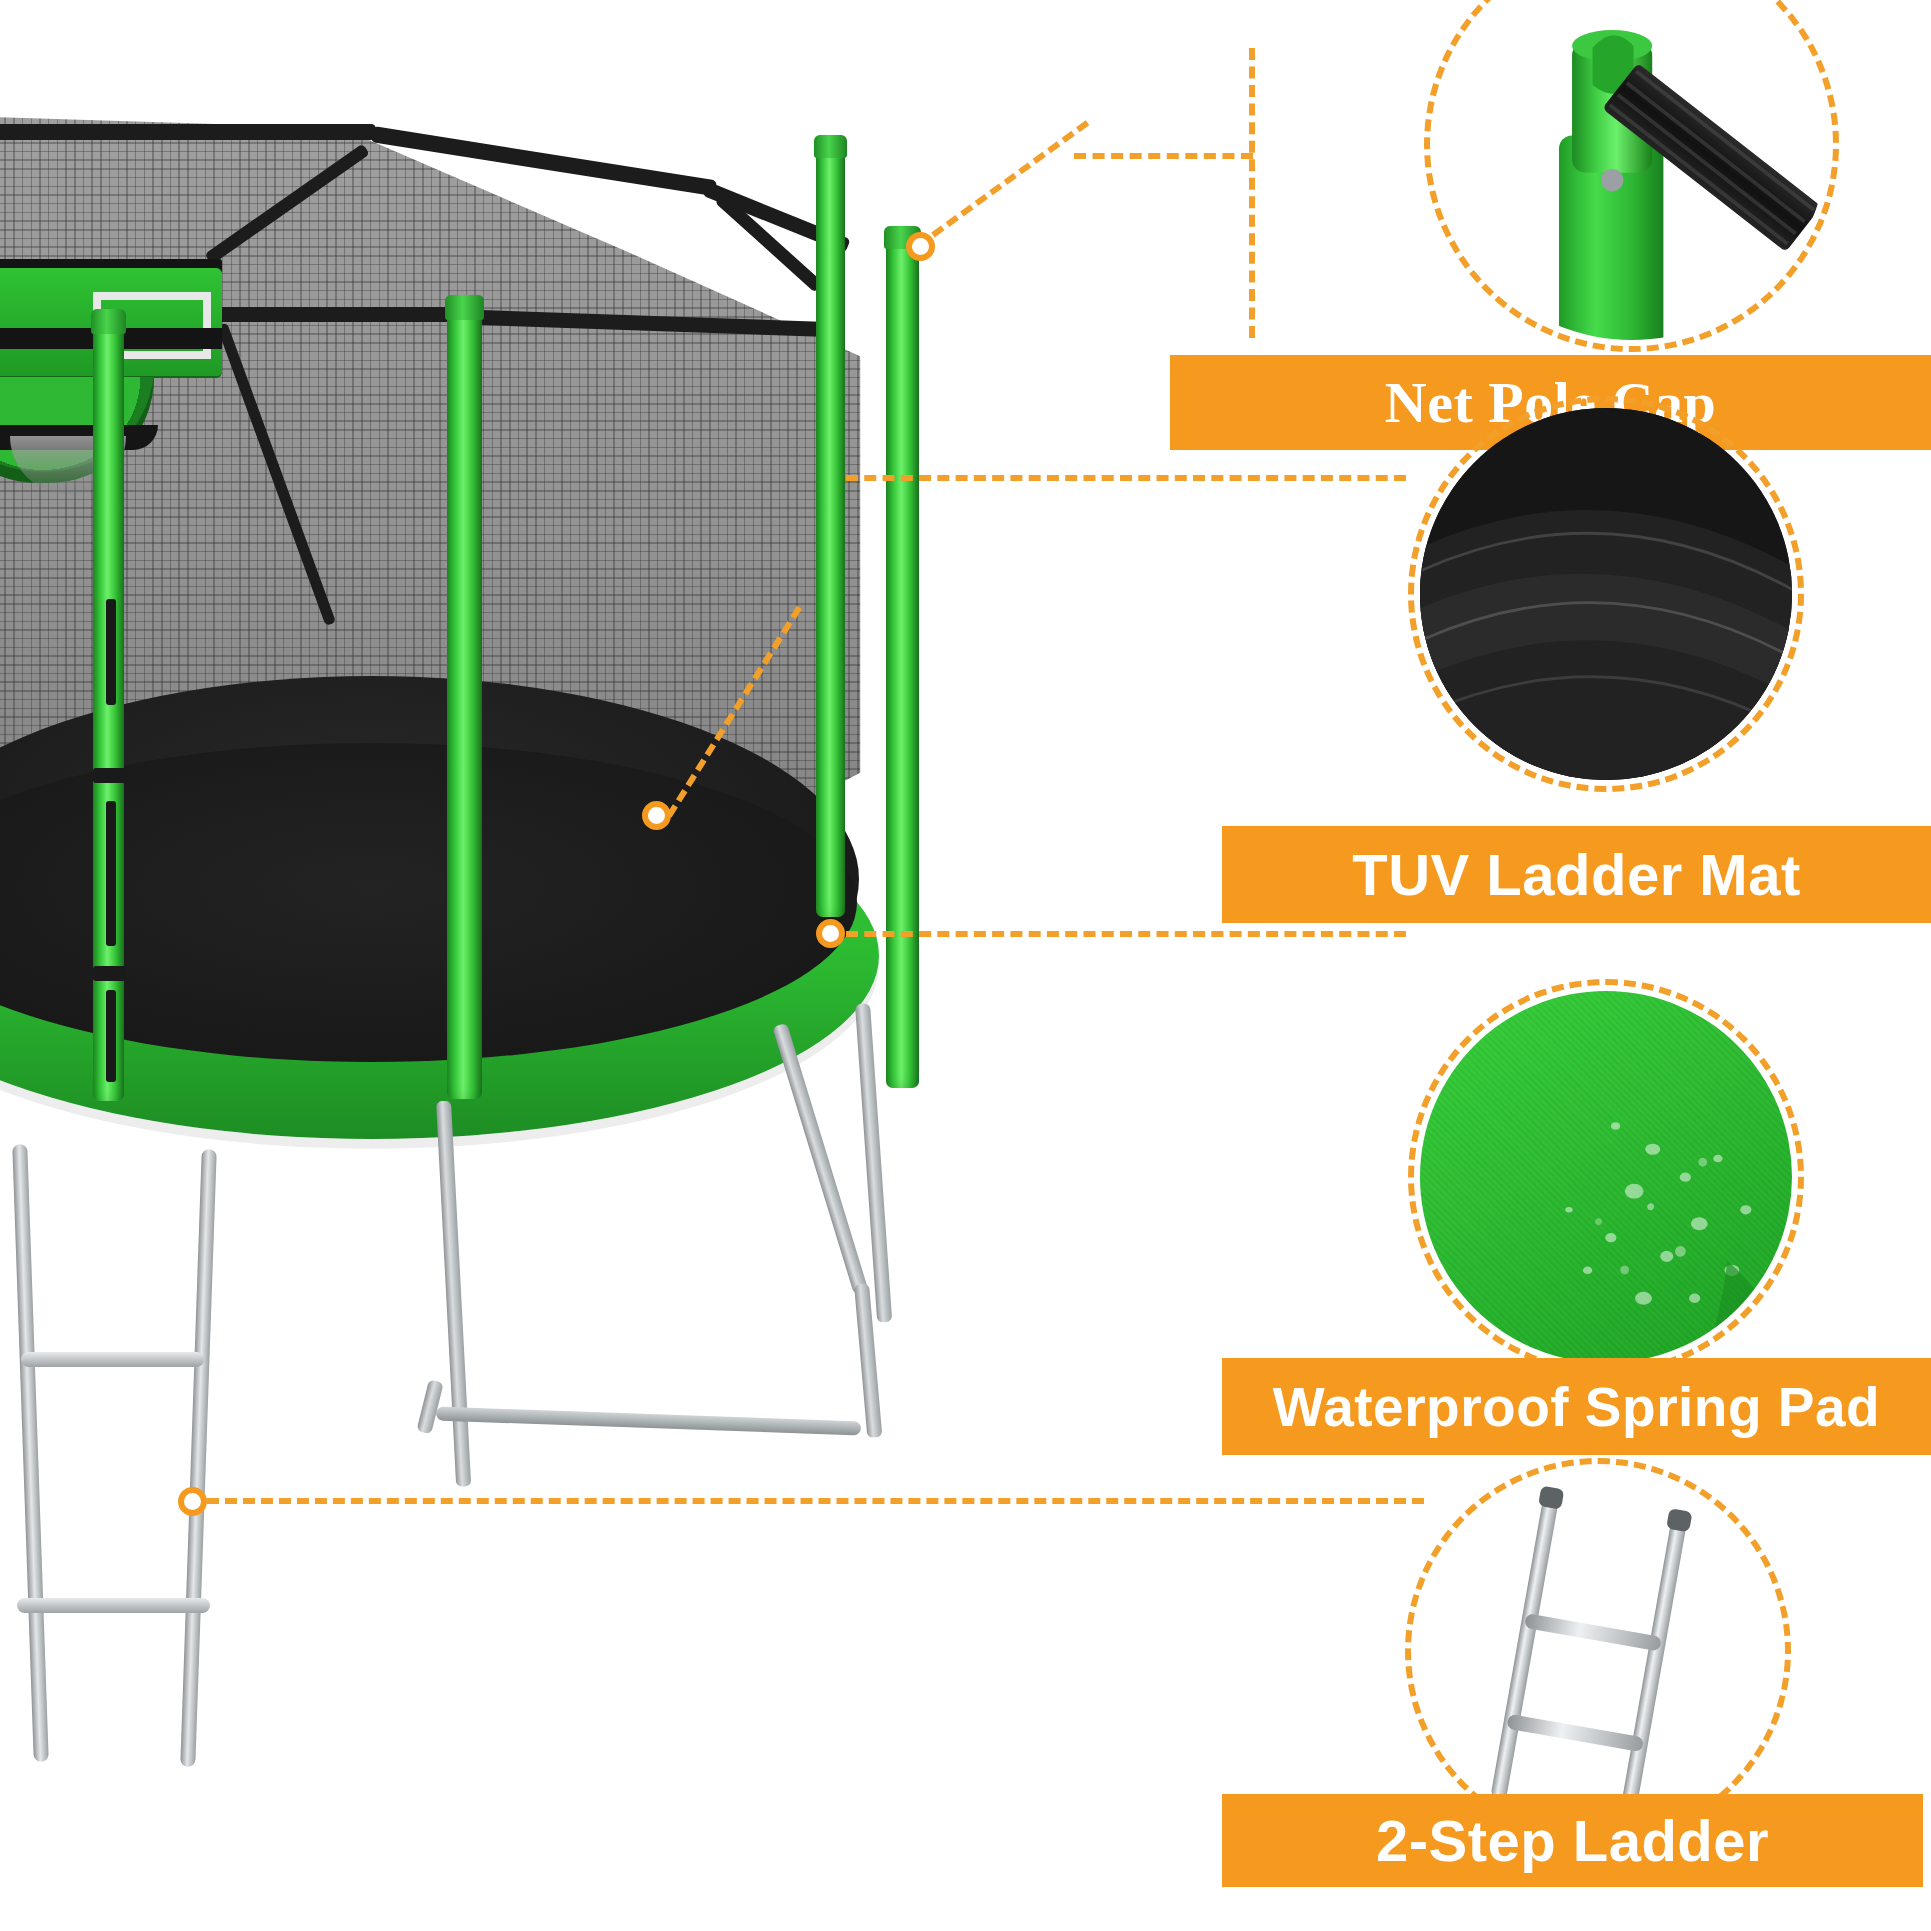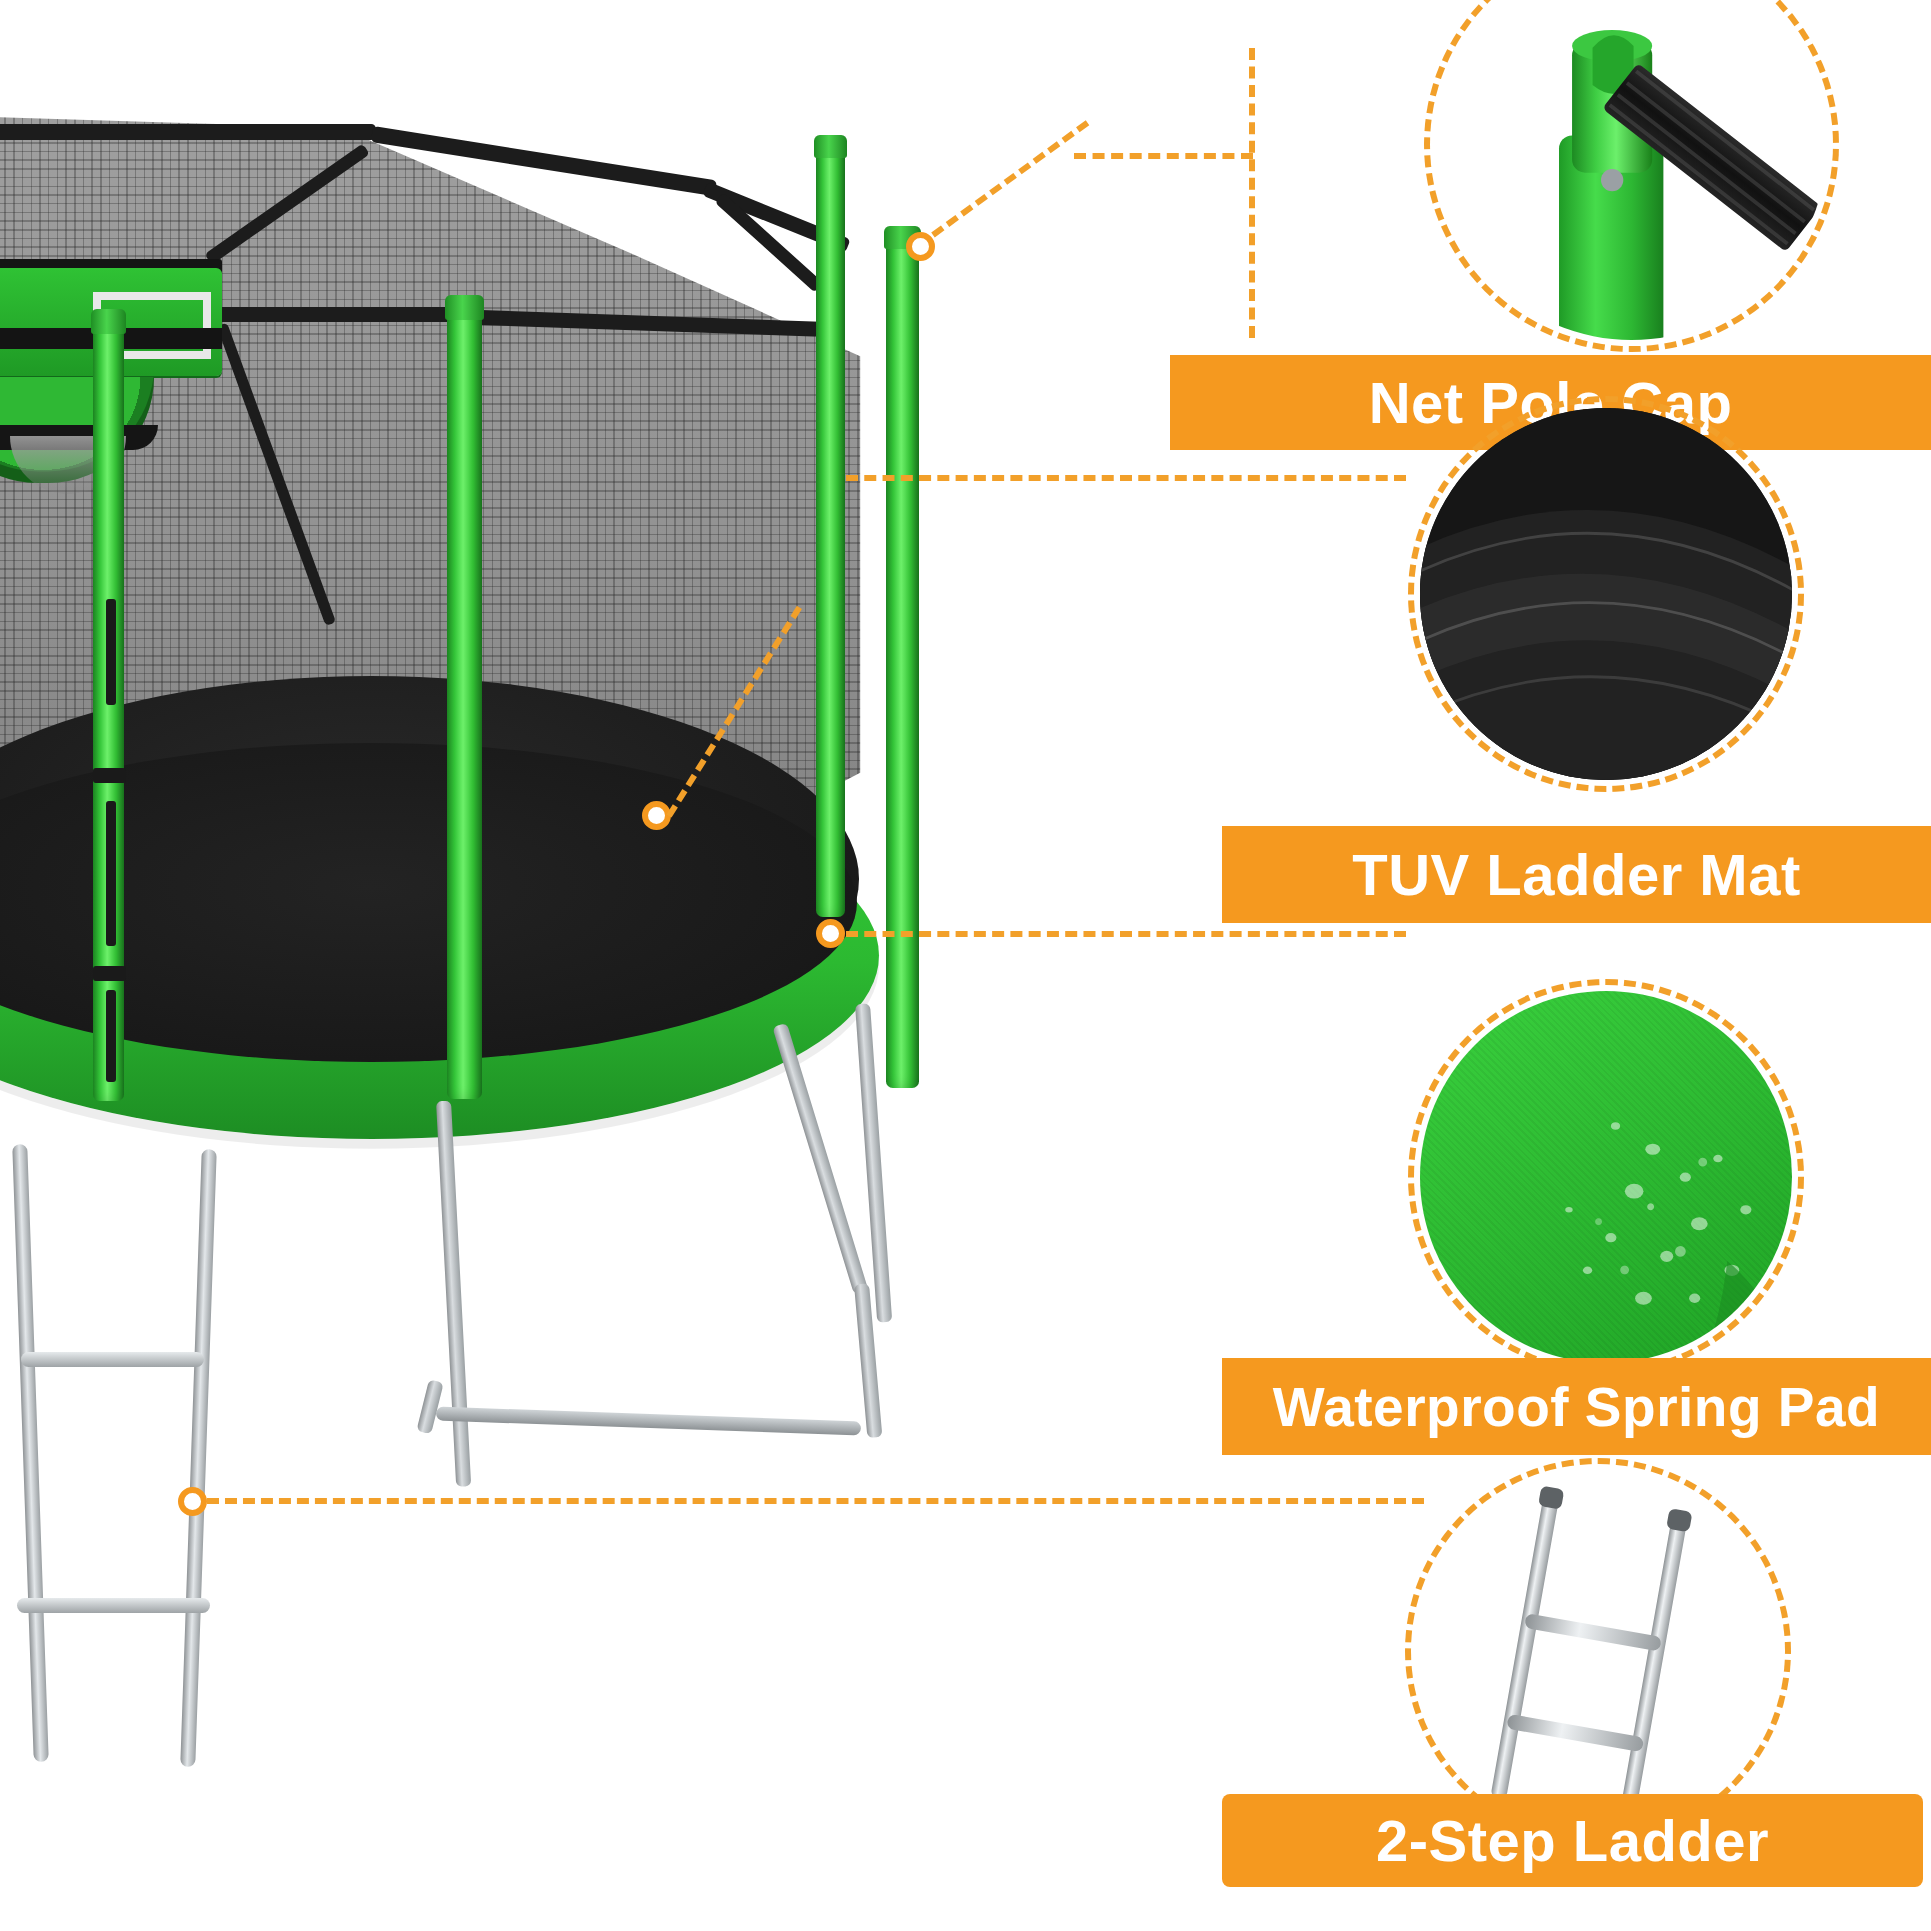--- a/index.html
+++ b/index.html
@@ -210,21 +210,21 @@
             <g opacity=".35">
               <rect x="200" y="124" width="242" height="4" fill="#666"></rect>
               <rect x="200" y="140" width="242" height="4" fill="#666"></rect>
               <rect x="200" y="156" width="242" height="4" fill="#666"></rect>
               <rect x="200" y="170" width="242" height="4" fill="#666"></rect>
             </g>
           </g>
         </svg>
       </div>
     </div>
-    <div class="bar" style="left:1170px;top:355px;width:761px;height:95px;justify-content:center;">
+    <div class="bar" style="left:1170px;top:355px;width:761px;height:95px;justify-content:center;font-family:Liberation Serif, serif;">
       <span style="font-size:58px;">Net Pole Cap</span>
     </div>
   </div>
 
   <div class="callout">
     <div class="circ" style="left:1408px;top:396px;width:396px;height:396px;">
       <div class="photo ph-mat">
         <svg viewBox="0 0 400 400" width="100%" height="100%">
           <rect width="400" height="400" fill="#161616"></rect>
           <path d="M0 150 Q200 60 400 170 L400 400 L0 400 Z" fill="#222"></path>
@@ -286,19 +286,19 @@
             <rect x="108" y="40" width="17" height="330" rx="8" fill="url(#gmet)"></rect>
             <rect x="248" y="40" width="17" height="330" rx="8" fill="url(#gmet)"></rect>
             <rect x="104" y="30" width="25" height="22" rx="7" fill="#5d6265"></rect>
             <rect x="244" y="30" width="25" height="22" rx="7" fill="#5d6265"></rect>
             <rect x="112" y="168" width="148" height="16" rx="8" fill="url(#gmet)"></rect>
             <rect x="112" y="278" width="148" height="16" rx="8" fill="url(#gmet)"></rect>
           </g>
         </svg>
       </div>
     </div>
-    <div class="bar" style="left:1222px;top:1794px;width:701px;height:93px;justify-content:center;border-radius:8px;">
+    <div class="bar" style="left:1222px;top:1794px;width:701px;height:93px;justify-content:center;">
       <span style="font-size:58px;">2-Step Ladder</span>
     </div>
   </div>
 
 </div>
 
 
 </body></html>

